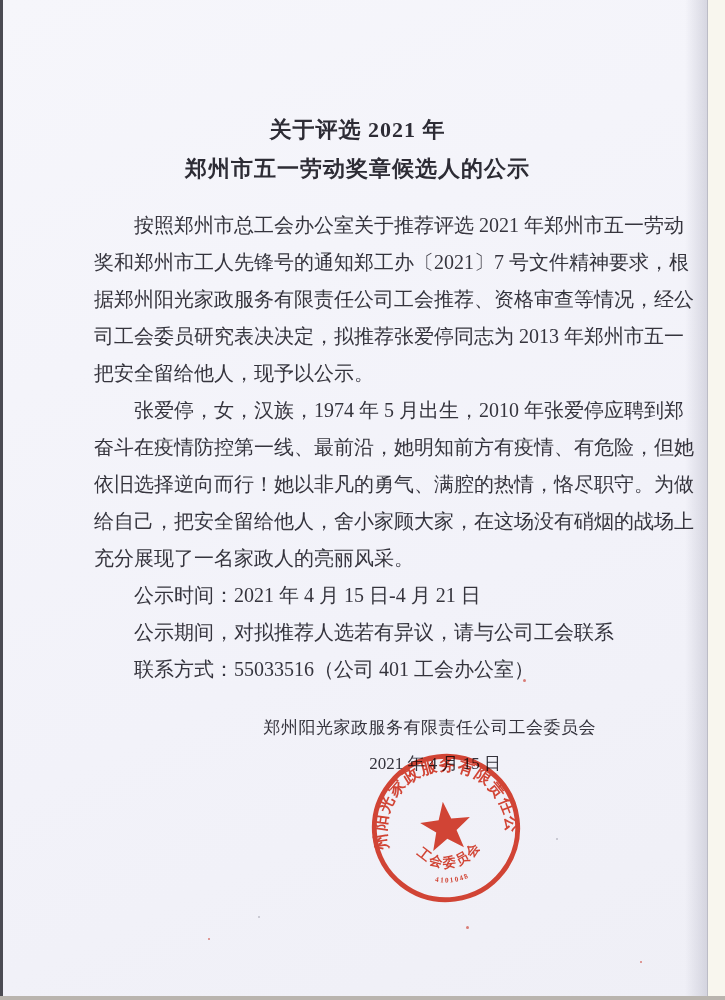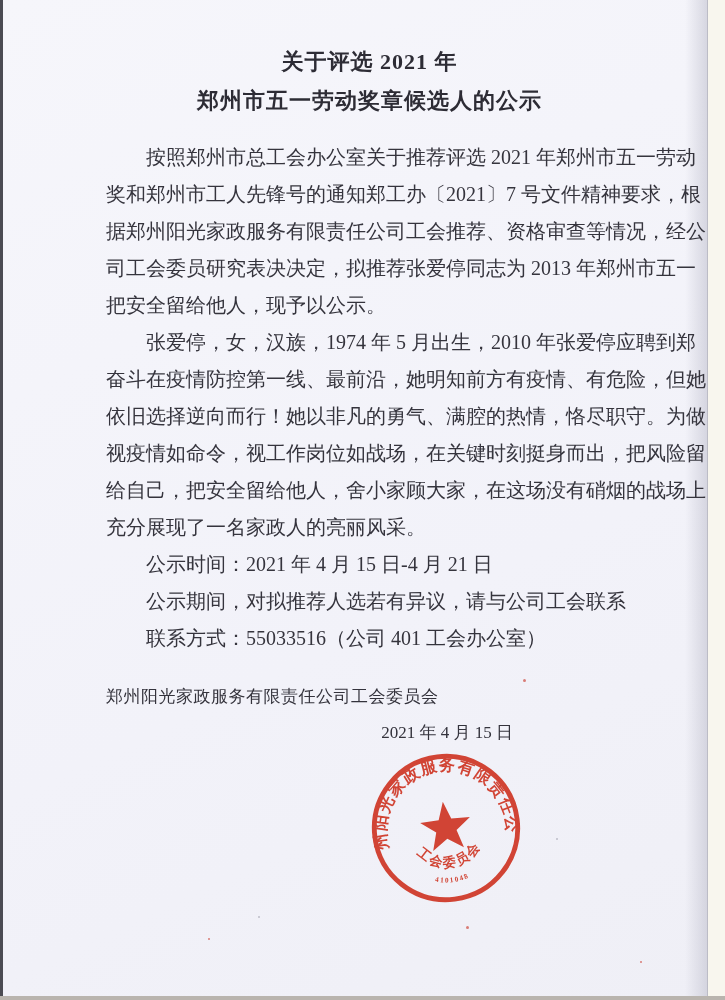--- a/index.html
+++ b/index.html
@@ -11,35 +11,35 @@
     color:#34333c;
   }
   
   .edge-left   { position:absolute; left:0; top:0; width:3px; height:100%; background:#4b4b53; }
   .edge-bottom { position:absolute; left:0; bottom:0; width:100%; height:4px; background:#b9b4ae; }
   .edge-right-shadow { position:absolute; right:18px; top:0; width:22px; height:100%;
     background:linear-gradient(90deg, rgba(210,210,222,0) 0%, rgba(190,190,204,.55) 100%); }
   .edge-right-strip { position:absolute; right:0; top:0; width:18px; height:100%;
     background:#f8f6ee; border-left:1px solid #bcbcc6; }
 
-  .content { position:absolute; left:106px; top:0; width:527px; padding-top:48px; }
+  .content { position:absolute; left:94px; top:0; width:527px; padding-top:116px; }
 
   .title { font-size:22px; font-weight:bold; text-align:center; line-height:28px;
            letter-spacing:1px; color:#2d2c35; }
   .title + .title { margin-top:13px;font-family:Liberation Mono, monospace; }
 
   .body { margin-top:22px; }
   .line { font-size:20px; line-height:37px; height:37px; white-space:nowrap;
           text-align:justify; text-align-last:justify; color:#35343d; }
   .line.indent { text-indent:2em; }
   .line.short  { text-align-last:left; }
   .line.info   { text-indent:2em; text-align-last:left; }
 
   .signature { margin-top:25px; font-size:17px; line-height:30px; height:30px;
-               text-align:left; padding-right:25px; letter-spacing:.5px; }
+               text-align:right; padding-right:25px; letter-spacing:.5px; }
   .sign-date { margin-top:6px; font-size:17px; line-height:30px; height:30px;
                text-align:right; padding-right:120px; }
 
   
   .seal { position:absolute; left:368px; top:750px; width:156px; height:156px;
           transform:rotate(-7deg); mix-blend-mode:multiply; opacity:.93;
           color:#dc3a26; }
   .seal svg { width:100%; height:100%; display:block; }
   .seal text { fill:currentColor; font-family:"Liberation Serif","DejaVu Serif",serif; font-weight:bold; }
 
@@ -66,21 +66,20 @@
     <div class="body">
       <div class="line indent">按照郑州市总工会办公室关于推荐评选 2021 年郑州市五一劳动</div>
       <div class="line">奖和郑州市工人先锋号的通知郑工办〔2021〕7 号文件精神要求，根</div>
       <div class="line">据郑州阳光家政服务有限责任公司工会推荐、资格审查等情况，经公</div>
       <div class="line">司工会委员研究表决决定，拟推荐张爱停同志为 2013 年郑州市五一</div>
       <div class="line short">把安全留给他人，现予以公示。</div>
 
       <div class="line indent">张爱停，女，汉族，1974 年 5 月出生，2010 年张爱停应聘到郑</div>
       <div class="line">奋斗在疫情防控第一线、最前沿，她明知前方有疫情、有危险，但她</div>
       <div class="line">依旧选择逆向而行！她以非凡的勇气、满腔的热情，恪尽职守。为做</div>
-      <div class="line">视疫情如命令，视工作岗位如战场，在关键时刻挺身而出，把风险留</div>
       <div class="line">给自己，把安全留给他人，舍小家顾大家，在这场没有硝烟的战场上</div>
       <div class="line short">充分展现了一名家政人的亮丽风采。</div>
 
       <div class="line info">公示时间：2021 年 4 月 15 日-4 月 21 日</div>
       <div class="line info">公示期间，对拟推荐人选若有异议，请与公司工会联系</div>
       <div class="line info">联系方式：55033516（公司 401 工会办公室）</div>
     </div>
 
     <div class="signature">郑州阳光家政服务有限责任公司工会委员会</div>
     <div class="sign-date">2021 年 4 月 15 日</div>

